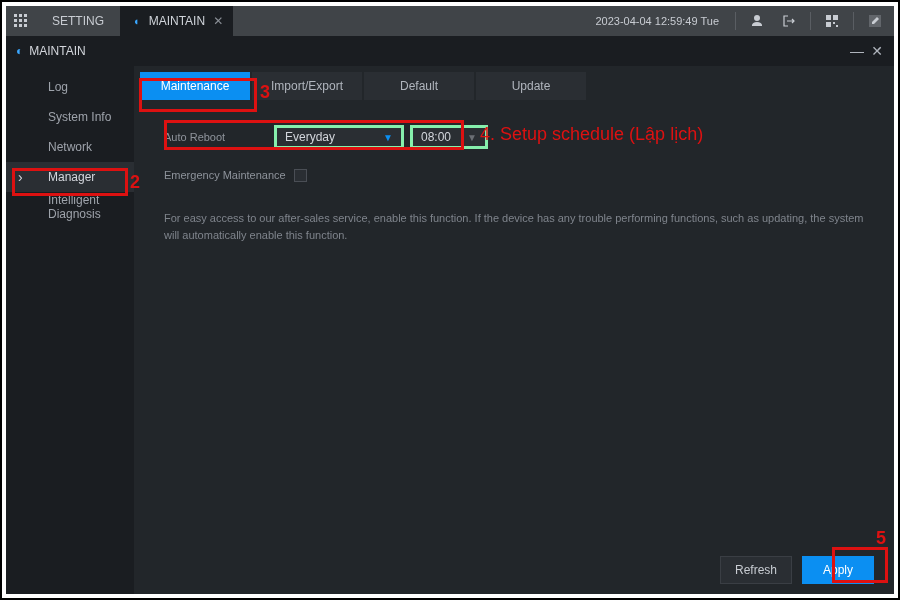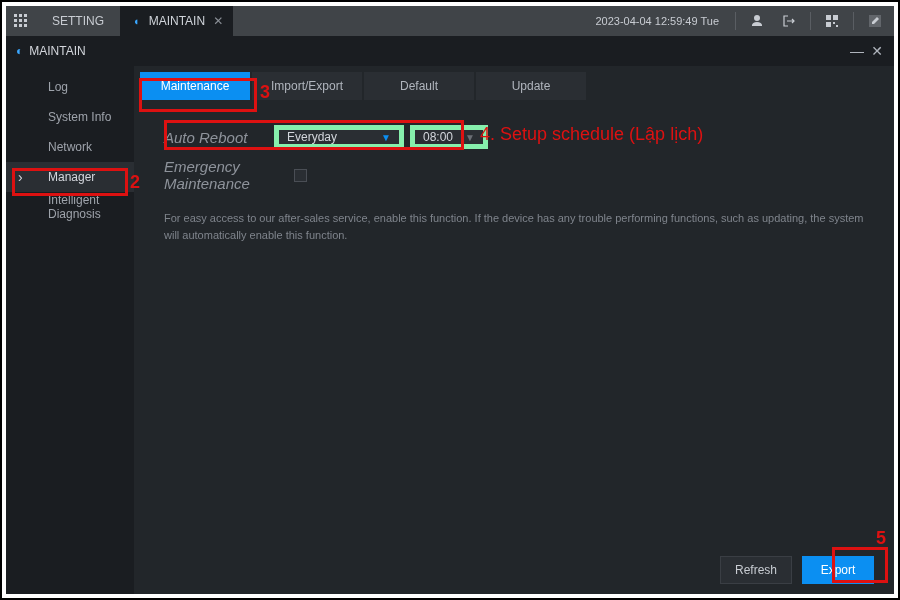--- a/index.html
+++ b/index.html
@@ -34,22 +34,22 @@
   .side-item.active { background: #2a2e33; color: #d3d6dc; }
   .side-item.active::before { content: "›"; position: absolute; left: 12px; font-size: 14px; color: #d3d6dc; }
 
   .main { flex: 1; background: #22262a; display: flex; flex-direction: column; min-width: 0; position: relative; }
   .tabs { display: flex; height: 32px; margin: 6px 0 0 6px; }
   .page-tab { width: 110px; height: 28px; display: flex; align-items: center; justify-content: center; font-size: 12px; color: #b0b5bd; background: #2a2e33; margin-right: 2px; cursor: pointer; }
   .page-tab.active { background: #0b8ff2; color: #fff; }
 
   .form-area { padding: 18px 30px 0 30px; position: relative; }
   .form-row { display: flex; align-items: center; height: 30px; margin-bottom: 8px; }
-  .form-label { width: 110px; font-size: 15px; color: #8e939b; font-style: italic; }
-  .select { position: relative; height: 24px; background: #2a2e33; border: 5px solid #86efac; display: flex; align-items: center; padding: 0 8px; font-size: 12px; color: #d3d6dc; cursor: pointer; }
+  .form-label { width: 110px; font-size: 11px; color: #8e939b; }
+  .select { position: relative; height: 24px; background: #2a2e33; border: 3px solid #86efac; display: flex; align-items: center; padding: 0 8px; font-size: 12px; color: #d3d6dc; cursor: pointer; }
   .select .caret { margin-left: auto; color: #0b8ff2; font-size: 10px; }
   .select.sm .caret { color: #6a6e74; }
   .sel-day { width: 130px; margin-right: 6px; }
   .sel-time { width: 78px; }
   .checkbox { width: 13px; height: 13px; border: 1px solid #4a4e55; background: #2a2e33; cursor: pointer; }
 
   .desc-text { font-size: 11px; color: #7f848c; padding: 12px 30px 0 30px; line-height: 1.5; }
 
   .footer { margin-top: auto; height: 48px; display: flex; align-items: center; justify-content: flex-end; gap: 10px; padding-right: 20px; background: #22262a; }
   .btn { height: 28px; width: 72px; font-size: 12px; display: flex; align-items: center; justify-content: center; cursor: pointer; border: 1px solid #3a3e44; background: #2a2e33; color: #c8ccd2; }
@@ -166,21 +166,21 @@
         <div class="form-row">
           <div class="form-label" style="width:130px">Emergency Maintenance</div>
           <div class="checkbox"></div>
         </div>
       </div>
 
       <div class="desc-text">For easy access to our after-sales service, enable this function. If the device has any trouble performing functions, such as updating, the system will automatically enable this function.</div>
 
       <div class="footer">
         <div class="btn">Refresh</div>
-        <div class="btn primary">Export</div>
+        <div class="btn primary">Apply</div>
       </div>
     </div>
   </div>
 </div>
 
 <div class="anno" style="left:12px; top:168px; width:116px; height:28px;"></div>
 <div class="anno-num" style="left:130px; top:172px;">2</div>
 
 <div class="anno" style="left:139px; top:78px; width:118px; height:34px;"></div>
 <div class="anno-num" style="left:260px; top:82px;">3</div>

